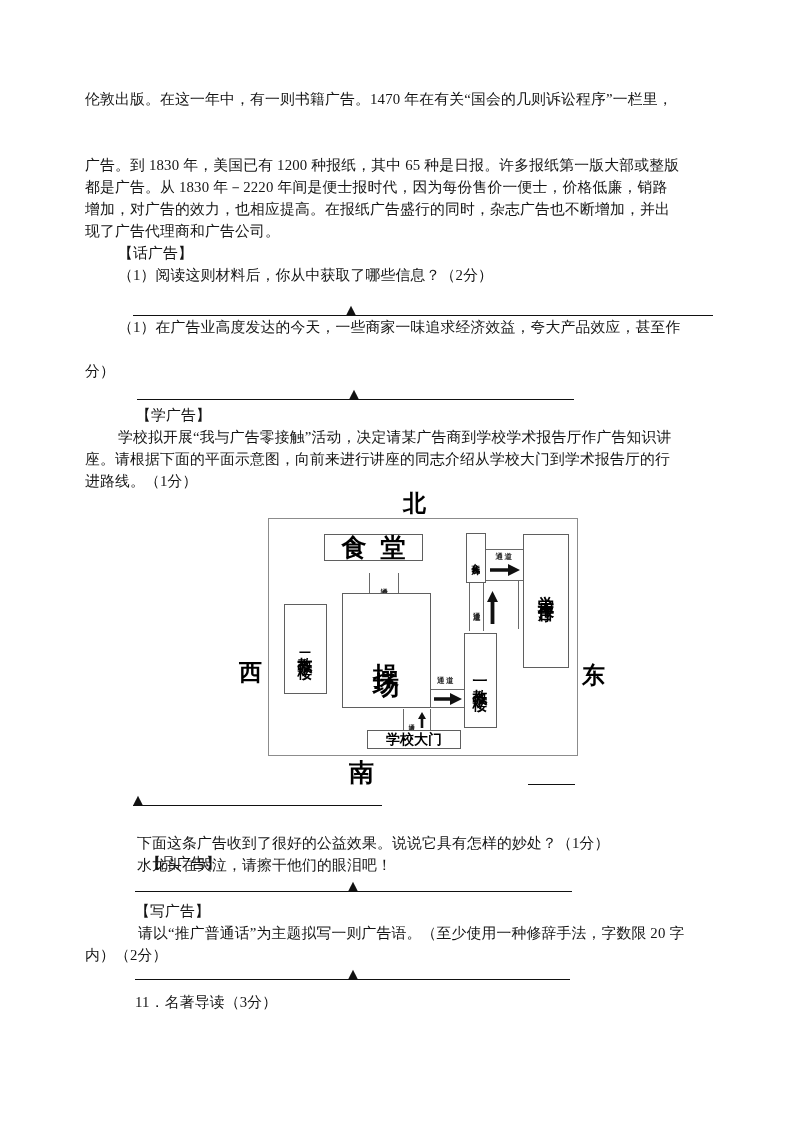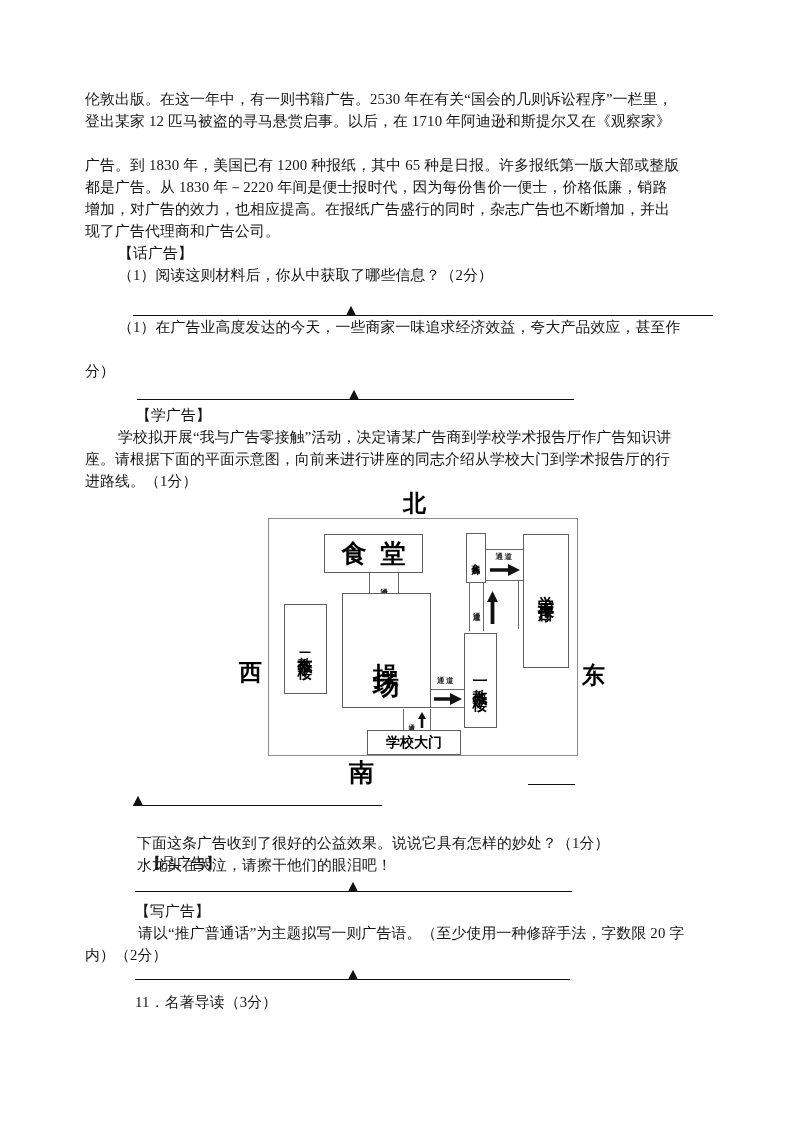--- a/index.html
+++ b/index.html
@@ -29,22 +29,21 @@
   .compass{position:absolute;font-weight:bold;color:#000;
       font-family:"Liberation Sans","DejaVu Sans",sans-serif;line-height:1;}
   .arrow{position:absolute;}
   .vline{position:absolute;border-left:1px solid #6a6a6a;width:0;}
 </style>
 </head>
 <body>
 
 <div class="page">
 
-  <div class="tl" style="left:85px;top:90px">伦敦出版。在这一年中，有一则书籍广告。2530 年在有关“国会的几则诉讼程序”一栏里，</div>
-  <div class="tl" style="left:85px;top:112px">登出某家 12 匹马被盗的寻马悬赏启事。以后，在 1710 年阿迪逊和斯提尔又在《观察家》</div>
+  <div class="tl" style="left:85px;top:90px">伦敦出版。在这一年中，有一则书籍广告。1470 年在有关“国会的几则诉讼程序”一栏里，</div>
   <div class="tl" style="left:85px;top:156px">广告。到 1830 年，美国已有 1200 种报纸，其中 65 种是日报。许多报纸第一版大部或整版</div>
   <div class="tl" style="left:85px;top:178px">都是广告。从 1830 年－2220 年间是便士报时代，因为每份售价一便士，价格低廉，销路</div>
   <div class="tl" style="left:85px;top:200px">增加，对广告的效力，也相应提高。在报纸广告盛行的同时，杂志广告也不断增加，并出</div>
   <div class="tl" style="left:85px;top:222px">现了广告代理商和广告公司。</div>
 
   <div class="tl" style="left:118px;top:244px">【话广告】</div>
   <div class="tl" style="left:118px;top:266px">（1）阅读这则材料后，你从中获取了哪些信息？（2分）</div>
 
   <div class="ans" style="left:133px;top:302px;width:580px;height:13px">
     <span class="tri" style="left:213px">▲</span>
@@ -62,21 +61,21 @@
   <div class="tl" style="left:85px;top:450px">座。请根据下面的平面示意图，向前来进行讲座的同志介绍从学校大门到学术报告厅的行</div>
   <div class="tl" style="left:85px;top:472px">进路线。（1分）</div>
 
   <div class="compass" style="left:403px;top:492px;font-size:23px">北</div>
   <div class="compass" style="left:239px;top:661px;font-size:23px">西</div>
   <div class="compass" style="left:582px;top:664px;font-size:23px">东</div>
   <div class="compass" style="left:349px;top:760px;font-size:25px">南</div>
 
   <div class="map">
 
-    <div class="bld" style="left:55px;top:15px;width:99px;height:39px;font-size:25px">
+    <div class="bld" style="left:55px;top:15px;width:99px;height:27px;font-size:25px">
       <span style="white-space:pre">食  堂</span>
     </div>
 
     <div class="cor cor-v" style="left:100px;top:54px;width:30px;height:20px">
       <span class="pv">通道</span>
     </div>
 
     <div class="bld" style="left:73px;top:74px;width:89px;height:115px">
       <span class="vtext" style="font-size:26px;letter-spacing:9px">操场</span>
     </div>
@@ -120,21 +119,21 @@
       </svg>
     </div>
 
     <div class="cor cor-v" style="left:134px;top:190px;width:28px;height:21px;gap:3px">
       <span class="pv" style="font-size:6.5px">通道</span>
       <svg width="8" height="16" viewBox="0 0 8 16">
         <polygon points="2.7,16 2.7,7 0,7 4,0 8,7 5.3,7 5.3,16" fill="#111"></polygon>
       </svg>
     </div>
 
-    <div class="bld" style="left:98px;top:211px;width:94px;height:25px;font-size:14px">
+    <div class="bld" style="left:98px;top:211px;width:94px;height:19px;font-size:14px">
       <span>学校大门</span>
     </div>
   </div>
 
   <div class="shortline" style="left:528px;top:784px;width:47px"></div>
 
   <div class="ans" style="left:133px;top:793px;width:249px;height:12px">
     <span class="tri" style="left:0px">▲</span>
   </div>
 

